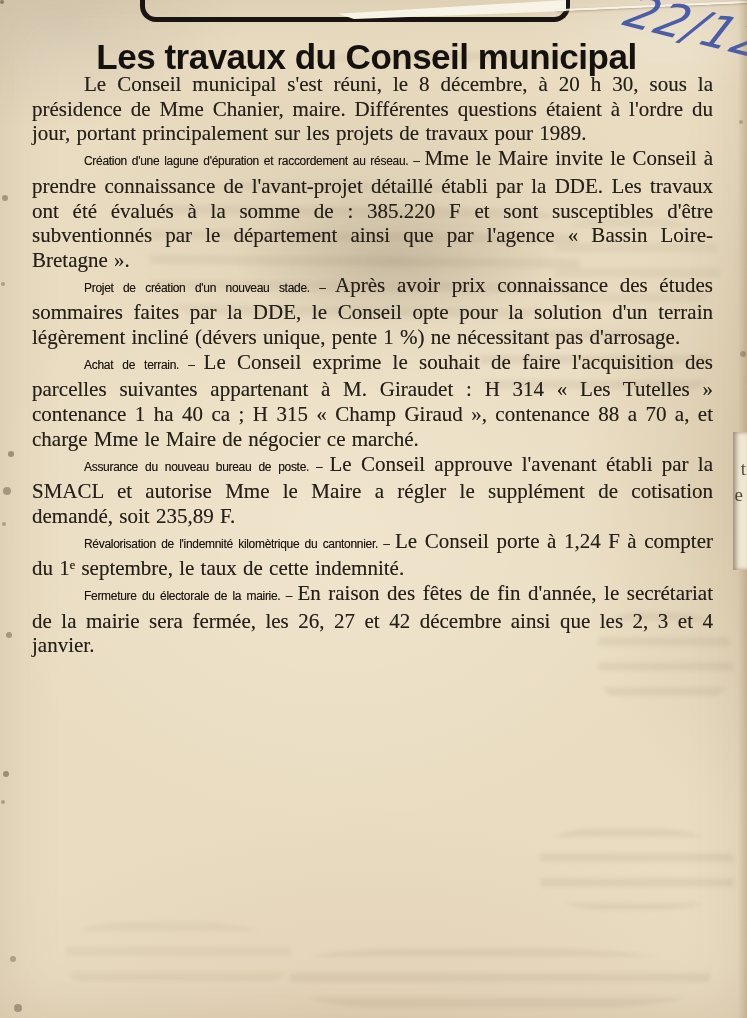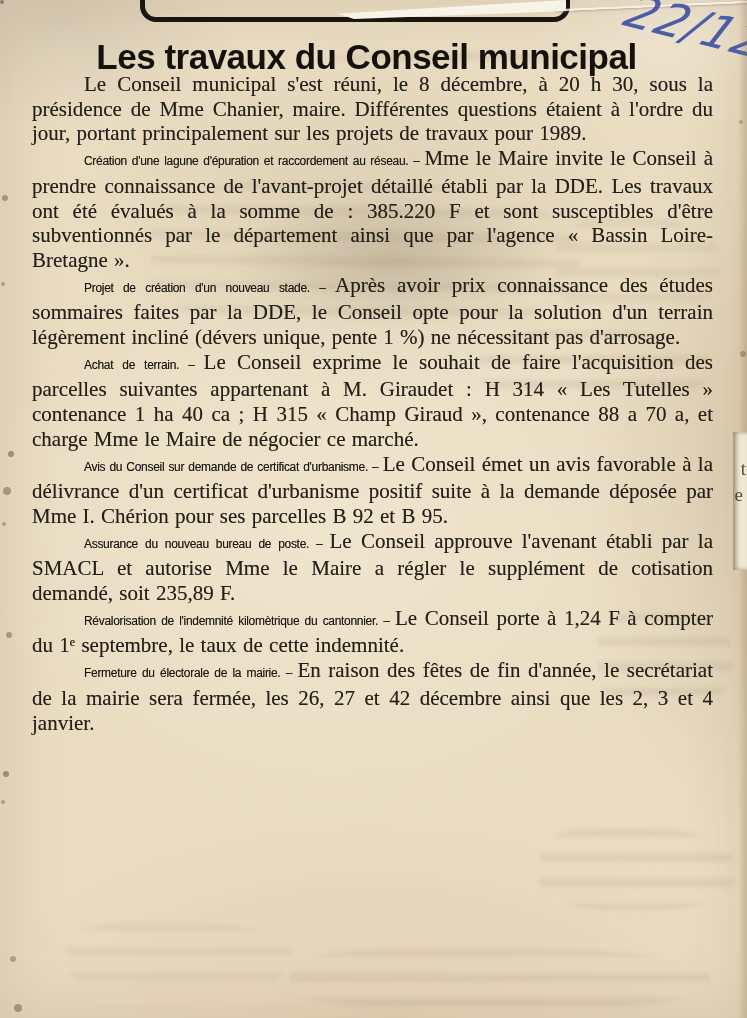--- a/index.html
+++ b/index.html
@@ -168,21 +168,20 @@
   <div class="article" id="article-body">
     <p class="para"><span class="ptext">Le Conseil municipal s'est réuni, le 8 décembre, à 20 h 30, sous la présidence de Mme Chanier, maire. Différentes questions étaient à l'ordre du jour, portant principalement sur les projets de travaux pour 1989.</span></p>
 
     <p class="para"><span class="lead">Création d'une lagune d'épuration et raccordement au réseau. – </span><span class="ptext">Mme le Maire invite le Conseil à prendre connaissance de l'avant-projet détaillé établi par la DDE. Les travaux ont été évalués à la somme de : 385.220 F et sont susceptibles d'être subventionnés par le département ainsi que par l'agence « Bassin Loire-Bretagne ».</span></p>
 
 
     <p class="para"><span class="lead">Projet de création d'un nouveau stade. – </span><span class="ptext">Après avoir prix connaissance des études sommaires faites par la DDE, le Conseil opte pour la solution d'un terrain légèrement incliné (dévers unique, pente 1 %) ne nécessitant pas d'arrosage.</span></p>
 
     <p class="para"><span class="lead">Achat de terrain. – </span><span class="ptext">Le Conseil exprime le souhait de faire l'acquisition des parcelles suivantes appartenant à M. Giraudet : H 314 « Les Tutelles » contenance 1 ha 40 ca ; H 315 « Champ Giraud », contenance 88 a 70 a, et charge Mme le Maire de négocier ce marché.</span></p>
 
-    <p class="para"><span class="lead">Avis du Conseil sur demande de certificat d'urbanisme. – </span><span class="ptext">Le Conseil émet un avis favorable à la délivrance d'un certificat d'urbanisme positif suite à la demande déposée par Mme I. Chérion pour ses parcelles B 92 et B 95.</span></p>
 
     <p class="para"><span class="lead">Assurance du nouveau bureau de poste. – </span><span class="ptext">Le Conseil approuve l'avenant établi par la SMACL et autorise Mme le Maire a régler le supplément de cotisation demandé, soit 235,89 F.</span></p>
 
     <p class="para"><span class="lead">Révalorisation de l'indemnité kilomètrique du cantonnier. – </span><span class="ptext">Le Conseil porte à 1,24 F à compter du 1ᵉ septembre, le taux de cette indemnité.</span></p>
 
     <p class="para"><span class="lead">Fermeture du électorale de la mairie. – </span><span class="ptext">En raison des fêtes de fin d'année, le secrétariat de la mairie sera fermée, les 26, 27 et 42 décembre ainsi que les 2, 3 et 4 janvier.</span></p>
 
   </div>
 
   <div class="edge-shadow"></div>

